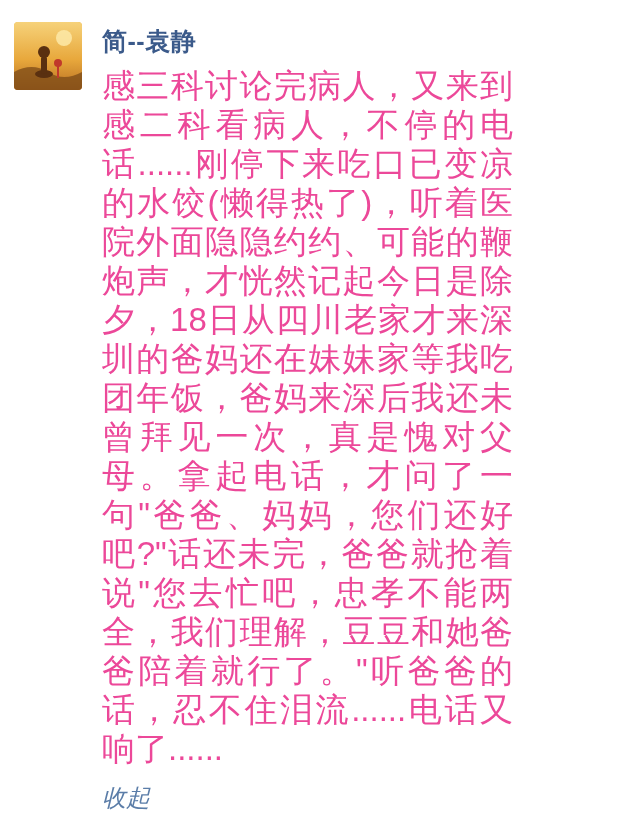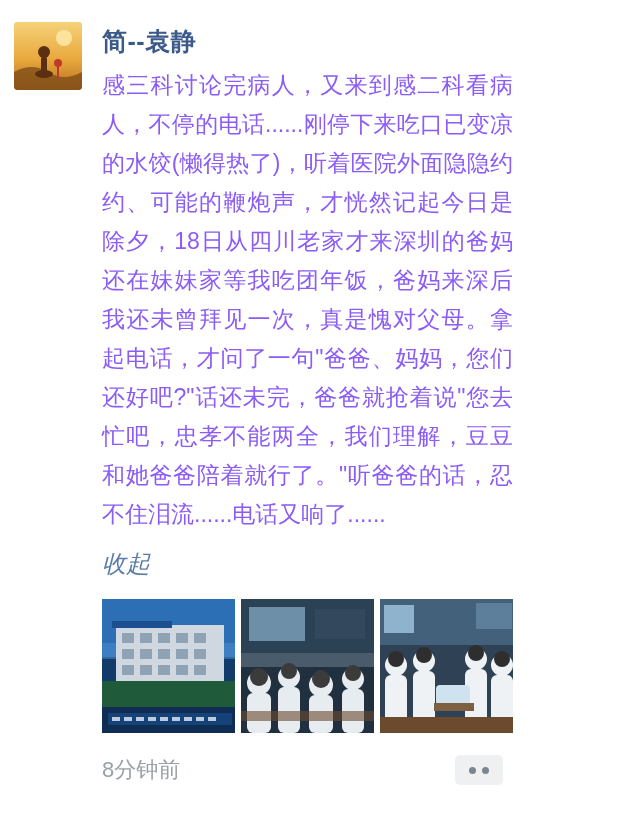--- a/index.html
+++ b/index.html
@@ -37,22 +37,22 @@
   }
   .author {
     color: #3b5a8a;
     font-size: 25px;
     font-weight: bold;
     letter-spacing: 0.5px;
     line-height: 1.2;
     margin: 4px 0 10px 0;
   }
   .post-text {
-    color: #8b5cf6;
-    font-size: 23px;
+    color: #ec4899;
+    font-size: 33px;
     line-height: 39px;
     text-align: justify;
     word-break: break-all;
     margin: 0;
   }
   .collapse {
     color: #5b7da8;
     font-size: 24px;
     line-height: 1.3;
     margin: 14px 0 16px 0;

